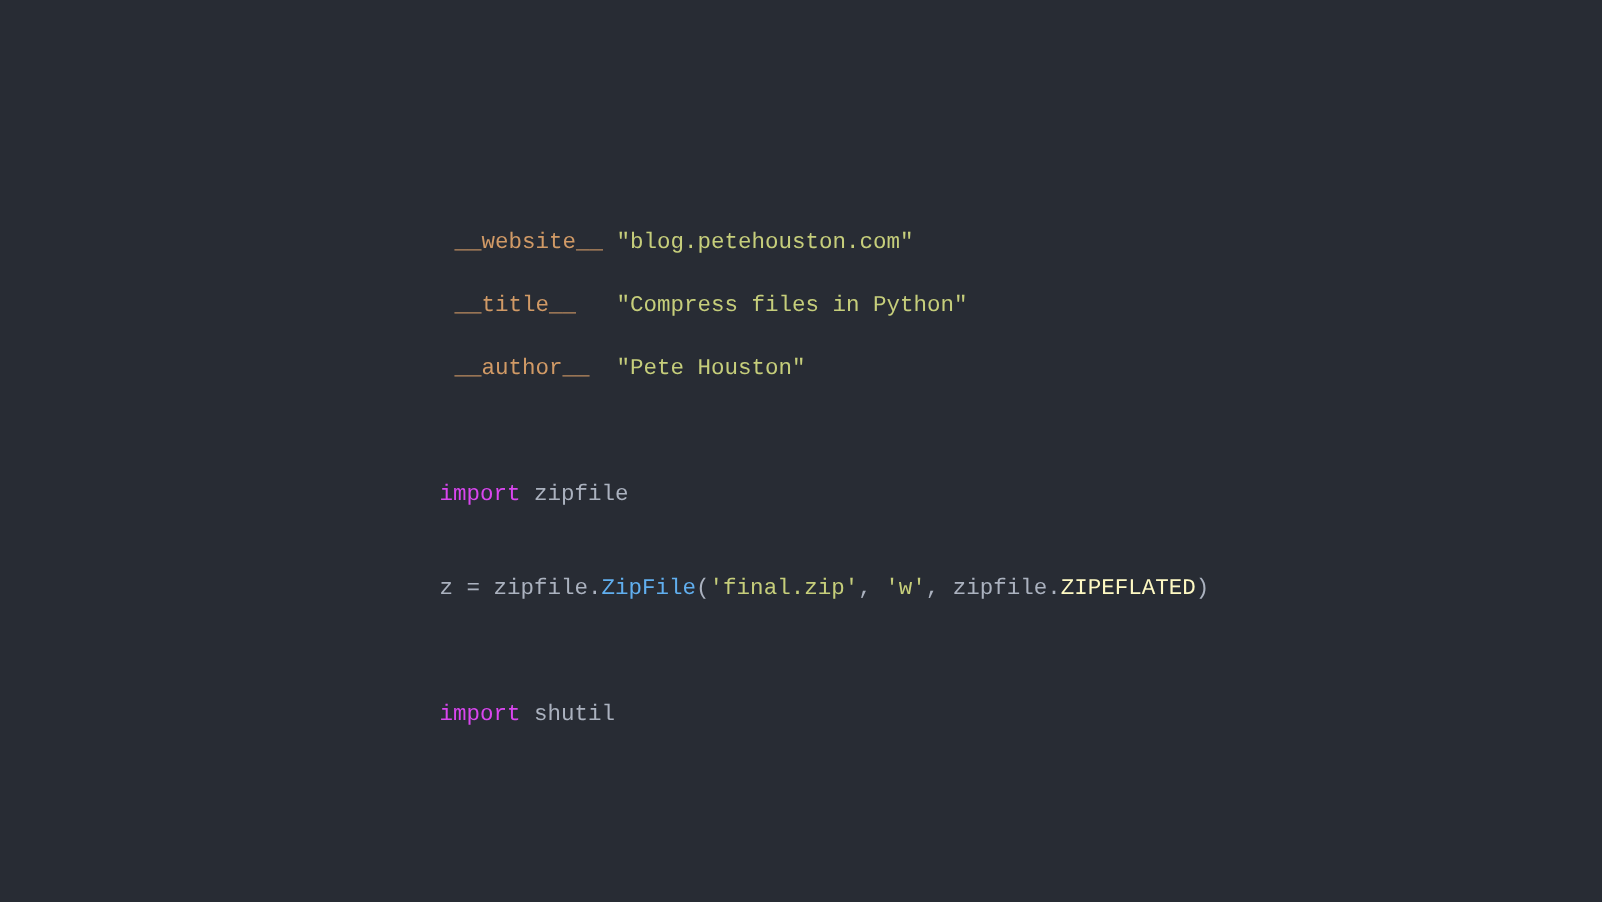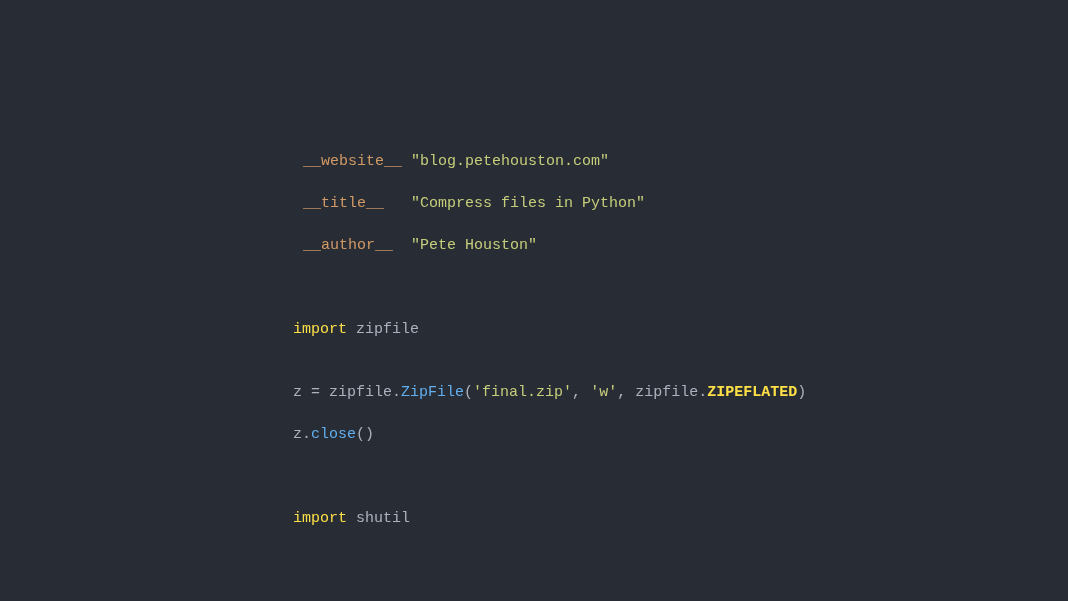--- a/index.html
+++ b/index.html
@@ -15,36 +15,35 @@
   }
   .code-container {
     padding: 130px 0 0 293px;
     white-space: pre;
   }
   .line {
     display: block;
   }
   .tk-dunder   { color: #d19a66; margin-left: 10px; }
   .tk-string   { color: #c6ce7b; }
-  .tk-keyword  { color: #fde047; }
+  .tk-keyword  { color: #d946ef; }
   .tk-plain    { color: #abb2bf; }
   .tk-func     { color: #61afef; }
-  .tk-const    { color: #fde047; font-weight: bold; }
+  .tk-const    { color: #fef9c3; }
 </style>
 </head>
 <body>
 
 <div class="code-container">
 <span class="line"><span class="tk-dunder">__website__ </span><span class="tk-string">"blog.petehouston.com"</span></span>
 <span class="line"><span class="tk-dunder">__title__   </span><span class="tk-string">"Compress files in Python"</span></span>
 <span class="line"><span class="tk-dunder">__author__  </span><span class="tk-string">"Pete Houston"</span></span>
 <span class="line"></span>
 <span class="line"></span>
 <span class="line"><span class="tk-keyword">import</span><span class="tk-plain"> </span><span class="tk-plain">zipfile</span></span>
 <span class="line"></span>
 <span class="line"><span class="tk-plain">z </span><span class="tk-plain">=</span><span class="tk-plain"> zipfile.</span><span class="tk-func">ZipFile</span><span class="tk-plain">(</span><span class="tk-string">'final.zip'</span><span class="tk-plain">, </span><span class="tk-string">'w'</span><span class="tk-plain">, zipfile.</span><span class="tk-const">ZIPEFLATED</span><span class="tk-plain">)</span></span>
-<span class="line"><span class="tk-plain">z.</span><span class="tk-func">close</span><span class="tk-plain">()</span></span>
 <span class="line"></span>
 <span class="line"></span>
 <span class="line"><span class="tk-keyword">import</span><span class="tk-plain"> </span><span class="tk-plain">shutil</span></span>
 <span class="line"></span>
 
 </div>
 
 </body></html>

